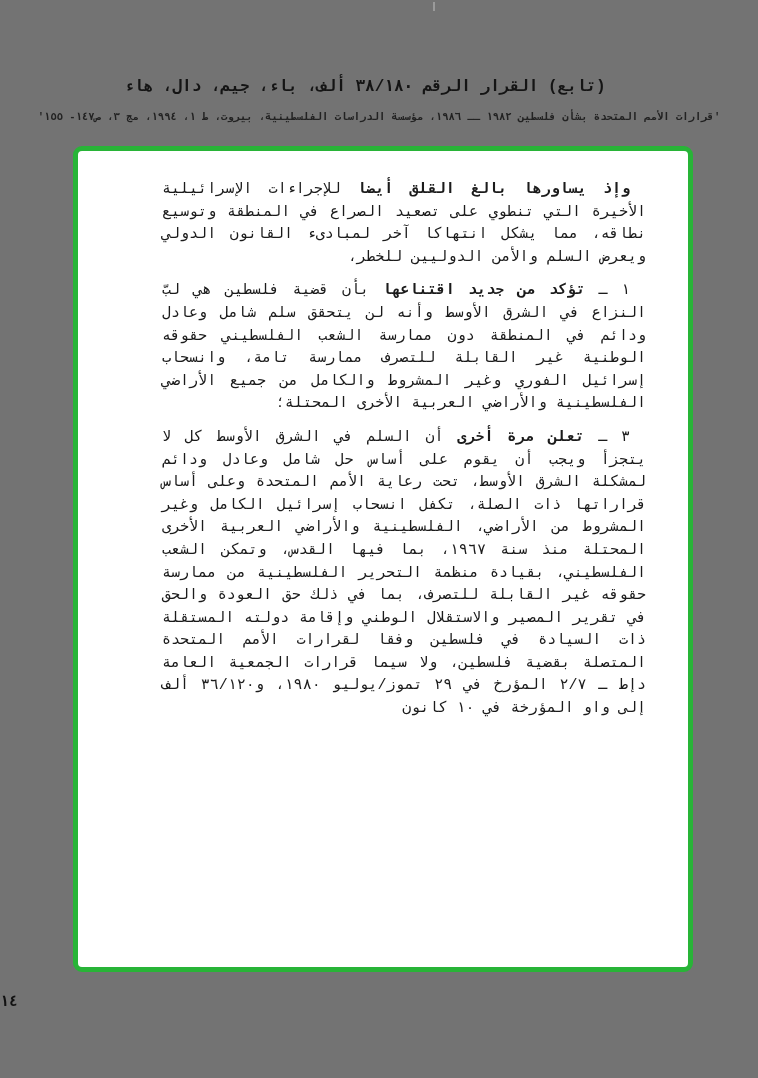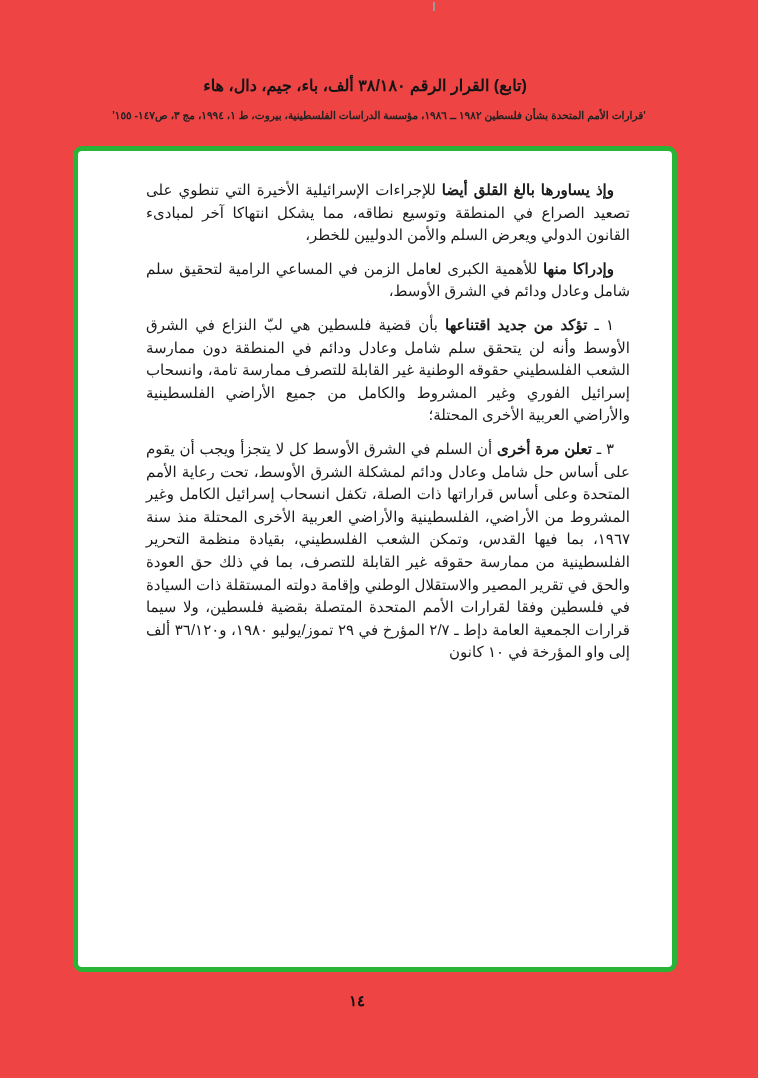--- a/index.html
+++ b/index.html
@@ -1,20 +1,20 @@
 <!DOCTYPE html>
 <html lang="ar"><head>
 <meta charset="utf-8">
 <style>
   html,body{margin:0;padding:0;background:#ffffff;}
   .page{
     position:relative;
     width:758px;height:1078px;
-    background:#ef4444;
-    font-family:Liberation Sans, sans-serif;
+    background:#737373;
+    font-family:Liberation Mono, monospace;
     color:#1b1b1b;
     overflow:hidden;
   }
   .top-tick{
     position:absolute;left:433px;top:2px;width:2px;height:9px;
     background:#9a9a9a;
   }
   .header{
     position:absolute;top:76px;left:0;right:0;text-align:center;direction:rtl;
   }
@@ -26,58 +26,58 @@
   .doc-source{
     font-size:10.5px;font-weight:bold;color:#222;
     margin-top:14px;white-space:nowrap;
   }
   .green-box{
     position:absolute;left:73px;top:146px;
     width:594px;height:816px;
     border:5px solid #28b437;
     border-radius:9px;
     background:#ffffff;
+    padding-left:16px;
   }
   .text-block{
     position:absolute;top:28px;right:42px;width:484px;
     direction:rtl;
     text-align:justify;
     font-size:15px;line-height:22.6px;
     color:#1b1b1b;
   }
   .para{
     margin:0 0 11px 0;
     text-indent:16px;
   }
   .para .lead{font-weight:bold;}
   .para .num{font-weight:normal;}
   .page-number{
     position:absolute;top:992px;left:0;right:44px;
-    text-align:center;
+    text-align:left;
     font-size:15px;font-weight:bold;color:#111;
     direction:rtl;
   }
 </style>
 </head>
 <body>
 
 <div class="page">
 
   <div class="top-tick"></div>
 
   <div class="header">
     <div class="doc-title">(تابع) القرار الرقم ٣٨/١٨٠ ألف، باء، جيم، دال، هاء</div>
     <div class="doc-source">'قرارات الأمم المتحدة بشأن فلسطين ١٩٨٢ ــ ١٩٨٦، مؤسسة الدراسات الفلسطينية، بيروت، ط ١، ١٩٩٤، مج ٣، ص١٤٧- ١٥٥'</div>
   </div>
 
   <div class="green-box">
     <div class="text-block">
       <div id="paragraphs">
           <p class="para"><span class="num"></span><span class="lead">وإذ يساورها بالغ القلق أيضا</span><span class="rest"> للإجراءات الإسرائيلية الأخيرة التي تنطوي على تصعيد الصراع في المنطقة وتوسيع نطاقه، مما يشكل انتهاكا آخر لمبادىء القانون الدولي ويعرض السلم والأمن الدوليين للخطر،</span></p>
-          <p class="para"><span class="num"></span><span class="lead">وإدراكا منها</span><span class="rest"> للأهمية الكبرى لعامل الزمن في المساعي الرامية لتحقيق سلم شامل وعادل ودائم في الشرق الأوسط،</span></p>
           <p class="para"><span class="num">١ ـ </span><span class="lead">تؤكد من جديد اقتناعها</span><span class="rest"> بأن قضية فلسطين هي لبّ النزاع في الشرق الأوسط وأنه لن يتحقق سلم شامل وعادل ودائم في المنطقة دون ممارسة الشعب الفلسطيني حقوقه الوطنية غير القابلة للتصرف ممارسة تامة، وانسحاب إسرائيل الفوري وغير المشروط والكامل من جميع الأراضي الفلسطينية والأراضي العربية الأخرى المحتلة؛</span></p>
           <p class="para"><span class="num">٣ ـ </span><span class="lead">تعلن مرة أخرى</span><span class="rest"> أن السلم في الشرق الأوسط كل لا يتجزأ ويجب أن يقوم على أساس حل شامل وعادل ودائم لمشكلة الشرق الأوسط، تحت رعاية الأمم المتحدة وعلى أساس قراراتها ذات الصلة، تكفل انسحاب إسرائيل الكامل وغير المشروط من الأراضي، الفلسطينية والأراضي العربية الأخرى المحتلة منذ سنة ١٩٦٧، بما فيها القدس، وتمكن الشعب الفلسطيني، بقيادة منظمة التحرير الفلسطينية من ممارسة حقوقه غير القابلة للتصرف، بما في ذلك حق العودة والحق في تقرير المصير والاستقلال الوطني وإقامة دولته المستقلة ذات السيادة في فلسطين وفقا لقرارات الأمم المتحدة المتصلة بقضية فلسطين، ولا سيما قرارات الجمعية العامة دإط ـ ٢/٧ المؤرخ في ٢٩ تموز/يوليو ١٩٨٠، و٣٦/١٢٠ ألف إلى واو المؤرخة في ١٠ كانون</span></p>
         </div>
     </div>
   </div>
 
   <div class="page-number">١٤</div>
 
 </div>
 

